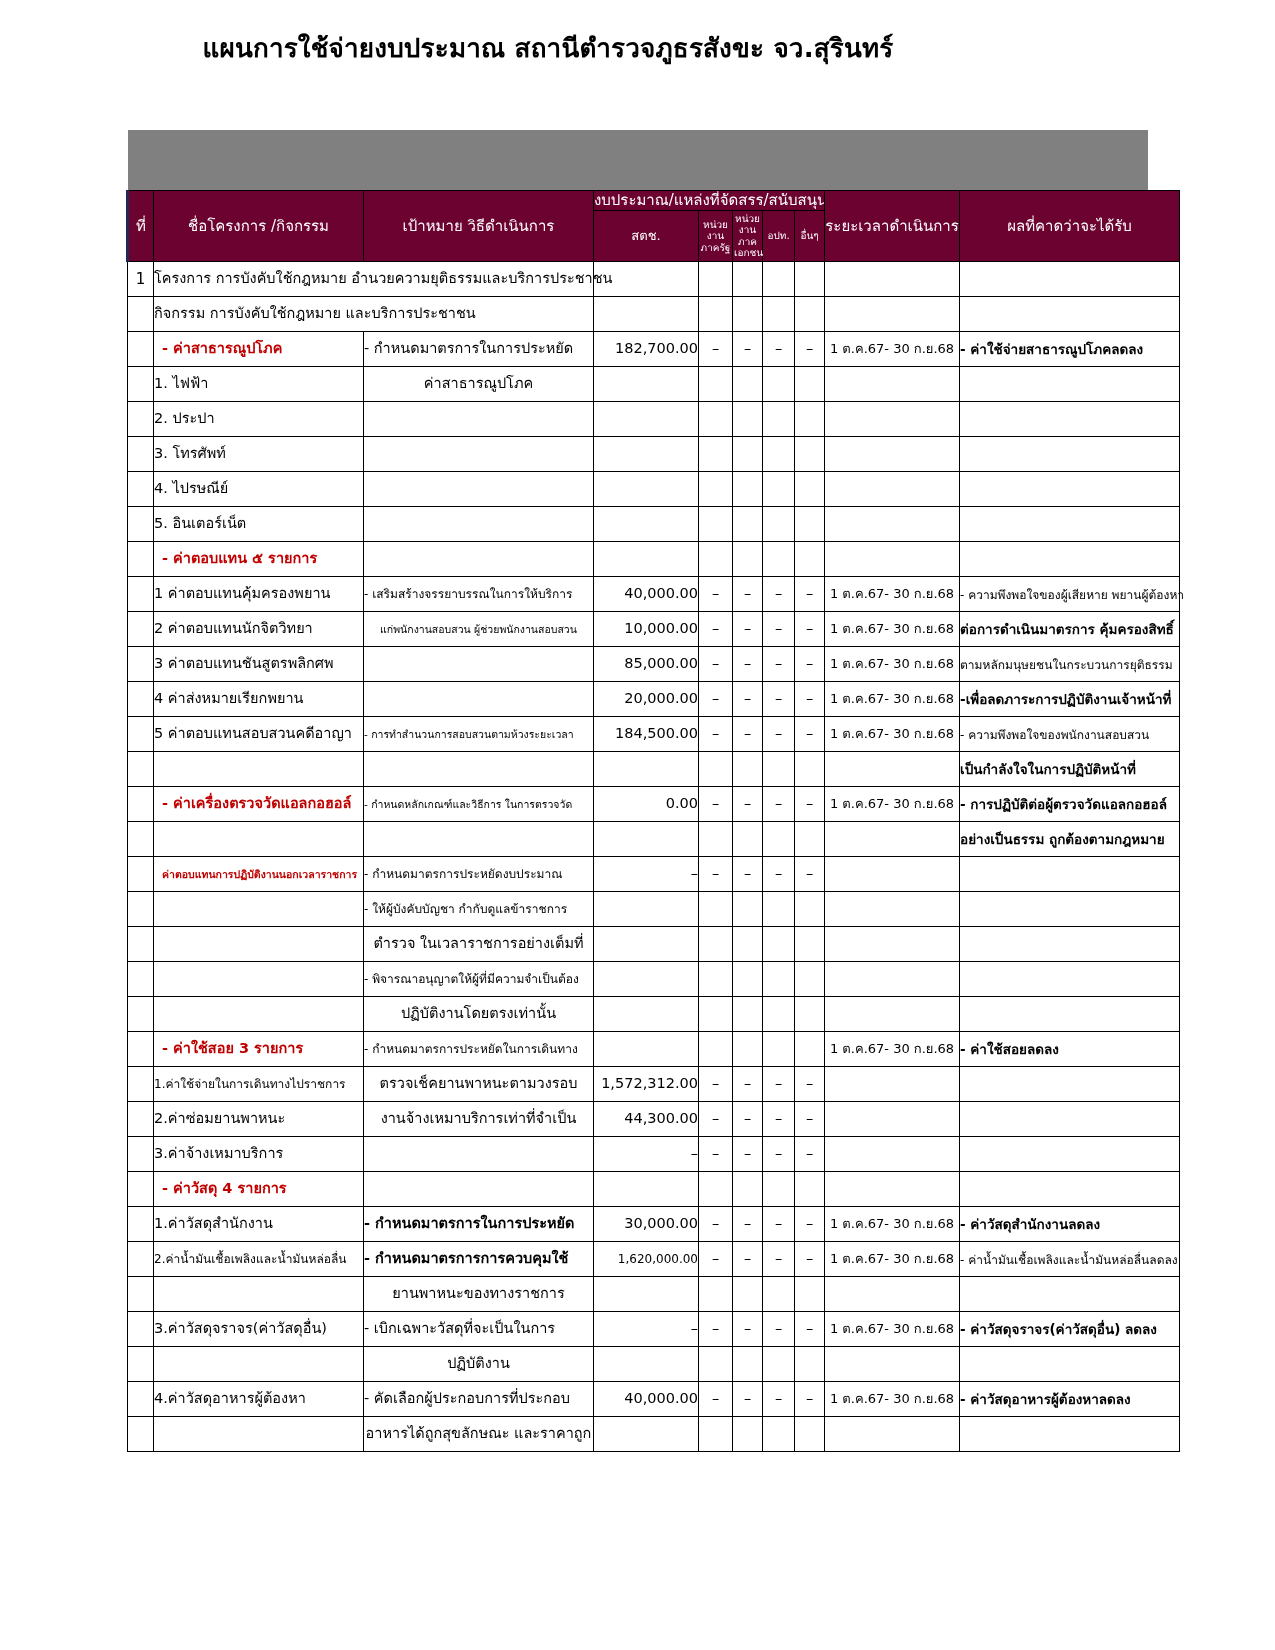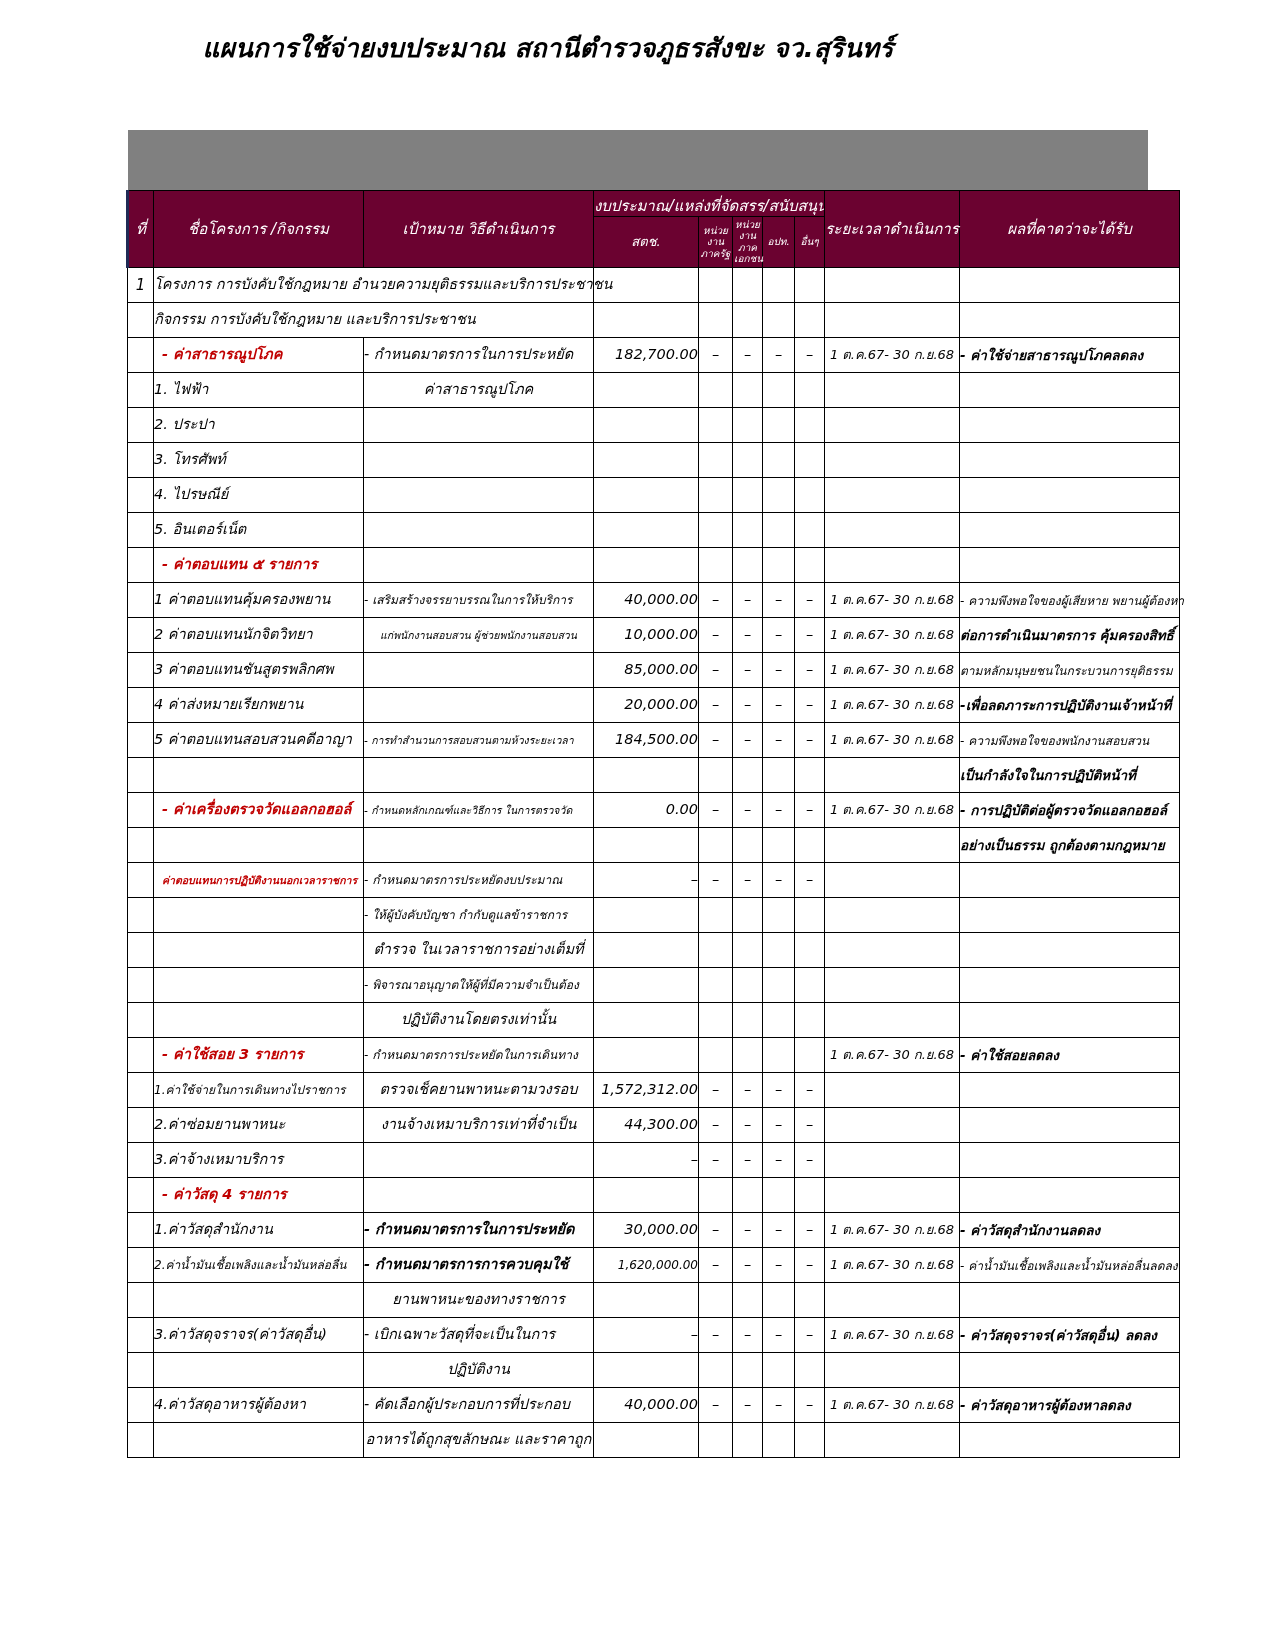--- a/index.html
+++ b/index.html
@@ -14,21 +14,20 @@
     font-family: "DejaVu Sans", "Liberation Sans", sans-serif;
     color: #000000;
     overflow: hidden;
   }
 
   .page {
     position: relative;
     width: 1096px;
     height: 1650px;
     box-sizing: border-box;
-    font-style: italic;
   }
 
   
   .doc-title {
     text-align: center;
     font-size: 26px;
     font-weight: bold;
     line-height: 1.45;
     padding-top: 30px;
     letter-spacing: 0.2px;
@@ -85,21 +84,21 @@
     font-size: 10px;
     line-height: 1.15;
     padding: 2px 1px;
   }
   thead th.sm {
     font-size: 13px;
   }
   thead th.span-head {
     font-size: 15px;
     vertical-align: top;
-    padding-top: 6px;
+    padding-top: 0;
     overflow: hidden;
     white-space: nowrap;
   }
   .head-left-edge {
     background: #6b0230;
     border-left: 3px solid #1f2a55 !important;
   }
 
   
   tbody td {

